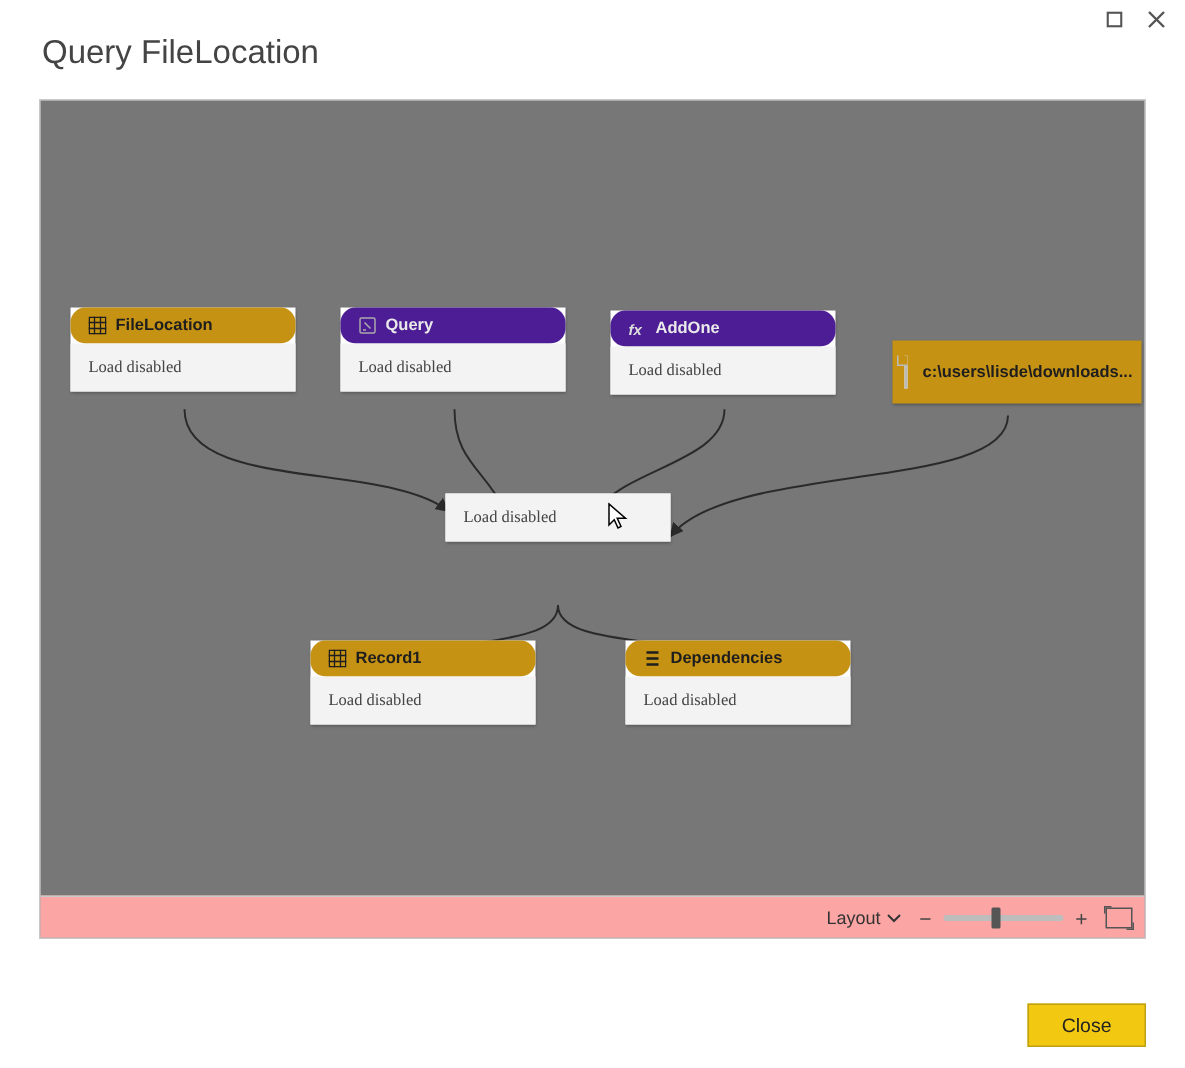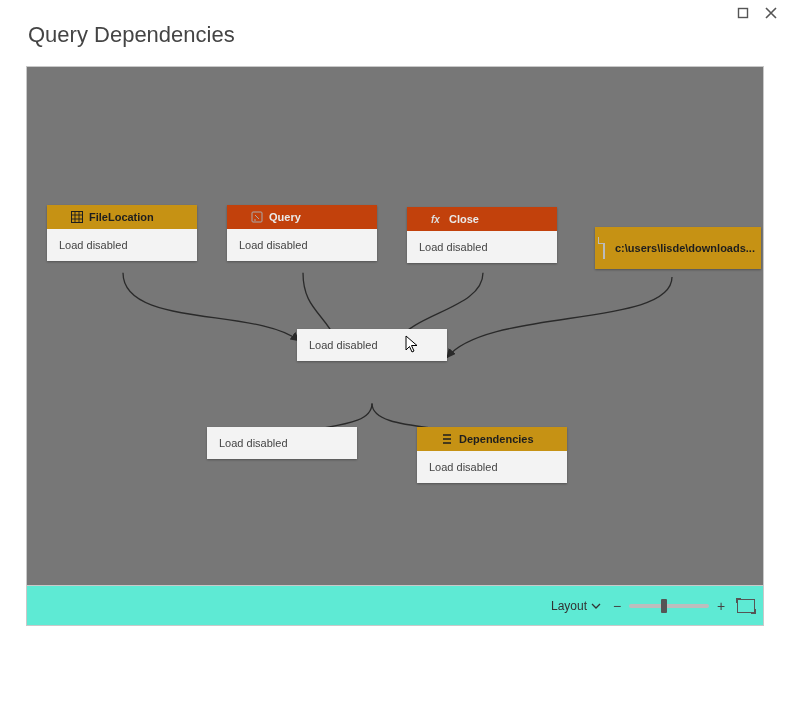--- a/index.html
+++ b/index.html
@@ -71,30 +71,32 @@
     position: absolute;
     width: 150px;
     background: #fff;
     box-shadow: 0 1px 2px rgba(0,0,0,.3);
     font-size: 11px;
   }
   .node .header {
     display: flex;
     align-items: center;
     gap: 6px;
-    padding: 6px 24px;
+    padding: 6px 12px;
     color: #f2f2f2;
     font-weight: 600;
+    border-radius: 10px;
   }
   .node .header.gold { background: #c69214; color: #1e1e1e; }
-  .node .header.black { background: #c2410c; color: #eaeaea; align-items: center; }
+  .node .header.black { background: #4c1d95; color: #eaeaea; align-items: center; }
   .node .body {
     background: #f3f3f3;
     color: #444;
     padding: 10px 12px;
+    font-family: Liberation Serif, serif;
   }
   .file-node {
     position: absolute;
     width: 150px;
     background: #c69214;
     color: #1e1e1e;
     display: flex;
     align-items: center;
     gap: 10px;
     padding: 10px 8px;
@@ -131,22 +133,22 @@
     position: absolute;
     width: 14px;
     height: 20px;
     pointer-events: none;
     z-index: 50;
   }
   
   .toolbar {
     position: absolute;
     left: 0; right: 0; bottom: 0;
-    height: 40px;
-    background: #5eead4;
+    height: 28px;
+    background: #fca5a5;
     border-top: 1px solid #c9c9c9;
     box-sizing: border-box;
     display: flex;
     align-items: center;
     justify-content: flex-end;
     padding: 0 8px;
     gap: 10px;
     font-size: 12px;
     color: #333;
   }
@@ -224,21 +226,21 @@
         <rect x="1.5" y="1.5" width="9" height="9" fill="none" stroke="#555" stroke-width="1.4"></rect>
       </svg>
     </div>
     <div class="btn" title="Close">
       <svg width="12" height="12" viewBox="0 0 12 12">
         <path d="M1 1 L11 11 M11 1 L1 11" stroke="#555" stroke-width="1.6" fill="none"></path>
       </svg>
     </div>
   </div>
 
-  <div class="dialog-title">Query Dependencies</div>
+  <div class="dialog-title">Query FileLocation</div>
 
   <div class="canvas-wrap">
     <div class="canvas">
 
       <svg class="edges" viewBox="0 0 736 534" preserveAspectRatio="none">
         <defs>
           <marker id="arrow" viewBox="0 0 10 10" refX="9" refY="5" markerWidth="7" markerHeight="7" orient="auto-start-reverse">
             <path d="M0,0 L10,5 L0,10 z" fill="#2a2a2a"></path>
           </marker>
         </defs>
@@ -282,39 +284,48 @@
         <div class="body">Load disabled</div>
       </div>
 
       <div class="node" style="left:380px; top:140px;">
         <div class="header black">
           <span class="icon">
             <svg width="12" height="12" viewBox="0 0 12 12">
                 <text x="0" y="10" font-size="10" font-style="italic" fill="#ddd">fx</text>
               </svg>
           </span>
-          <span>Close</span>
+          <span>AddOne</span>
         </div>
         <div class="body">Load disabled</div>
       </div>
 
       <div class="file-node" style="left:568px; top:160px;">
         <span class="page-icon"></span>
         <span>c:\users\lisde\downloads...</span>
       </div>
 
       <div class="node" style="left:270px; top:262px;">
         <div class="body">Load disabled</div>
       </div>
 
       <svg class="cursor" style="left:378px; top:268px;" viewBox="0 0 14 20">
         <path d="M1,1 L1,15 L4.5,11.5 L7,17 L9,16 L6.5,10.5 L12,10.5 Z" fill="#fff" stroke="#000" stroke-width="1"></path>
       </svg>
 
       <div class="node" style="left:180px; top:360px;">
+        <div class="header gold">
+          <span class="icon">
+            <svg width="12" height="12" viewBox="0 0 12 12">
+                <rect x="0.5" y="0.5" width="11" height="11" fill="none" stroke="#1e1e1e"></rect>
+                <path d="M0 4 H12 M0 8 H12 M4 0 V12 M8 0 V12" stroke="#1e1e1e" stroke-width="0.9"></path>
+              </svg>
+          </span>
+          <span>Record1</span>
+        </div>
         <div class="body">Load disabled</div>
       </div>
 
       <div class="node" style="left:390px; top:360px;">
         <div class="header gold">
           <span class="icon">
             <svg width="12" height="12" viewBox="0 0 12 12">
                 <path d="M2 2 H10 M2 6 H10 M2 10 H10" stroke="#1e1e1e" stroke-width="1.6"></path>
               </svg>
           </span>
@@ -336,14 +347,15 @@
         <span class="minus">−</span>
         <div class="slider">
           <div class="thumb"></div>
         </div>
         <span class="plus">+</span>
       </div>
       <div class="fit"></div>
     </div>
   </div>
 
+  <button class="close-btn">Close</button>
 
 </div>
 
 </body></html>

